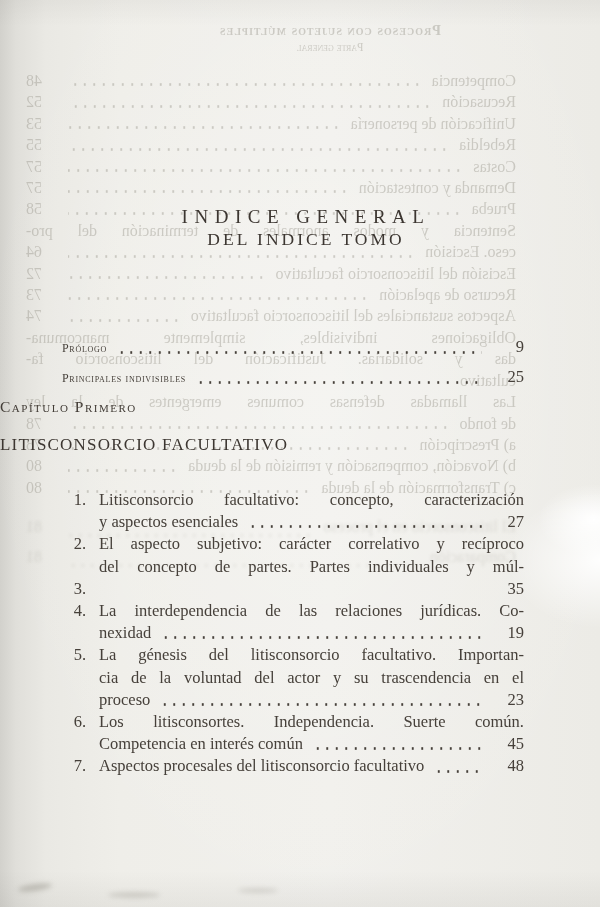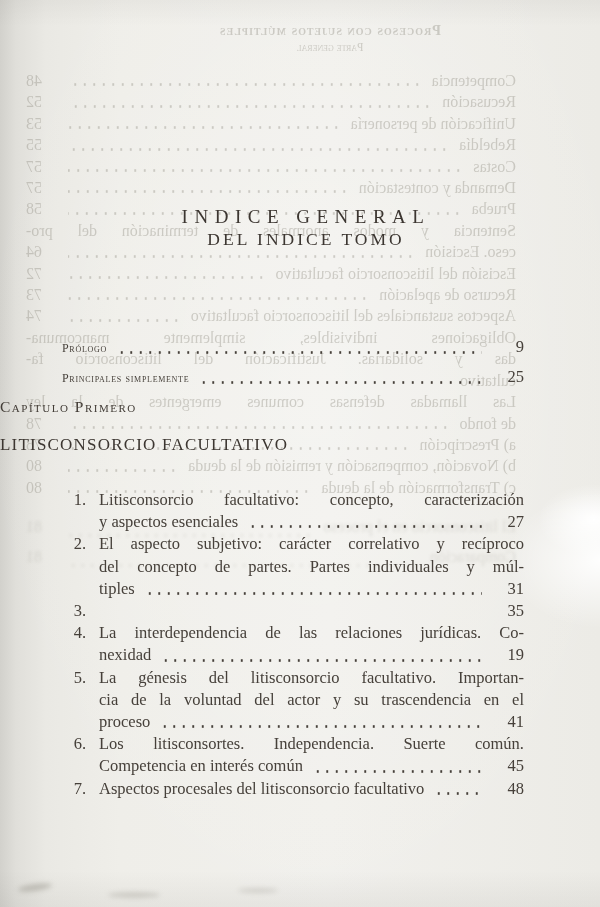--- a/index.html
+++ b/index.html
@@ -177,21 +177,21 @@
     <span class="t2">DEL INDICE TOMO</span>
   </div>
 
   <div class="fm-block">
     <div class="row">
       <span class="txt">Prólogo</span>
       <span class="dots"></span>
       <span class="pg">9</span>
     </div>
     <div class="row">
-      <span class="txt">Principales simplemente</span>
+      <span class="txt">Principales indivisibles</span>
       <span class="dots"></span>
       <span class="pg">25</span>
     </div>
   </div>
 
   <div class="chapter-block">
     <div class="kicker">Capítulo Primero</div>
     <div class="ch-title">LITISCONSORCIO FACULTATIVO</div>
   </div>
 
@@ -208,26 +208,20 @@
       </div>
       <div class="row fill">
         <span class="num">2.</span>
         <span class="txt">El aspecto subjetivo: carácter correlativo y recíproco</span>
       </div>
       <div class="row fill">
         <span class="num"></span>
         <span class="txt">del concepto de partes. Partes individuales y múl-</span>
       </div>
       <div class="row">
-        <span class="num"></span>
-        <span class="txt">tiples</span>
-        <span class="dots"></span>
-        <span class="pg">31</span>
-      </div>
-      <div class="row">
         <span class="num">3.</span>
         <span class="spacer"></span>
         <span class="pg">35</span>
       </div>
       <div class="row fill">
         <span class="num">4.</span>
         <span class="txt">La interdependencia de las relaciones jurídicas. Co-</span>
       </div>
       <div class="row">
         <span class="num"></span>
@@ -240,21 +234,21 @@
         <span class="txt">La génesis del litisconsorcio facultativo. Importan-</span>
       </div>
       <div class="row fill">
         <span class="num"></span>
         <span class="txt">cia de la voluntad del actor y su trascendencia en el</span>
       </div>
       <div class="row">
         <span class="num"></span>
         <span class="txt">proceso</span>
         <span class="dots"></span>
-        <span class="pg">41</span>
+        <span class="pg">23</span>
       </div>
       <div class="row fill">
         <span class="num">6.</span>
         <span class="txt">Los litisconsortes. Independencia. Suerte común.</span>
       </div>
       <div class="row">
         <span class="num"></span>
         <span class="txt">Competencia en interés común</span>
         <span class="dots"></span>
         <span class="pg">45</span>

